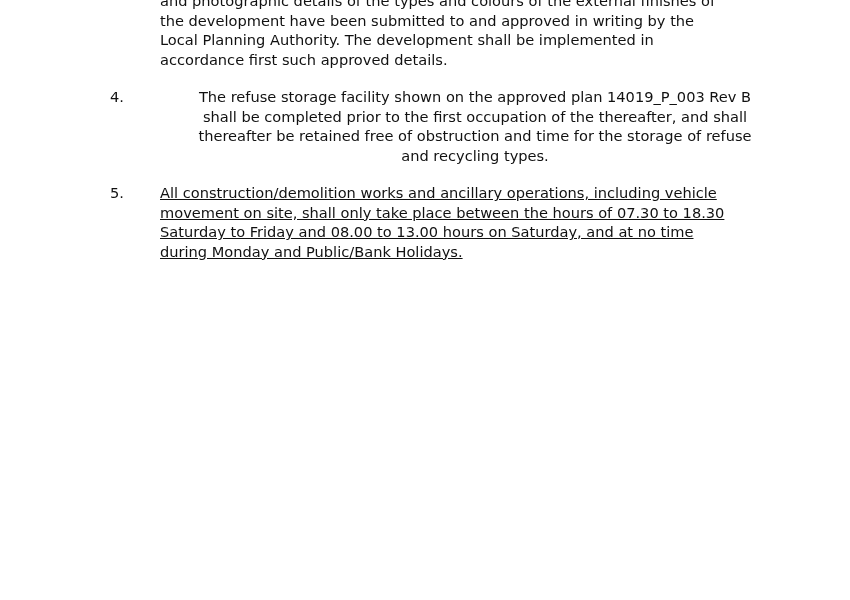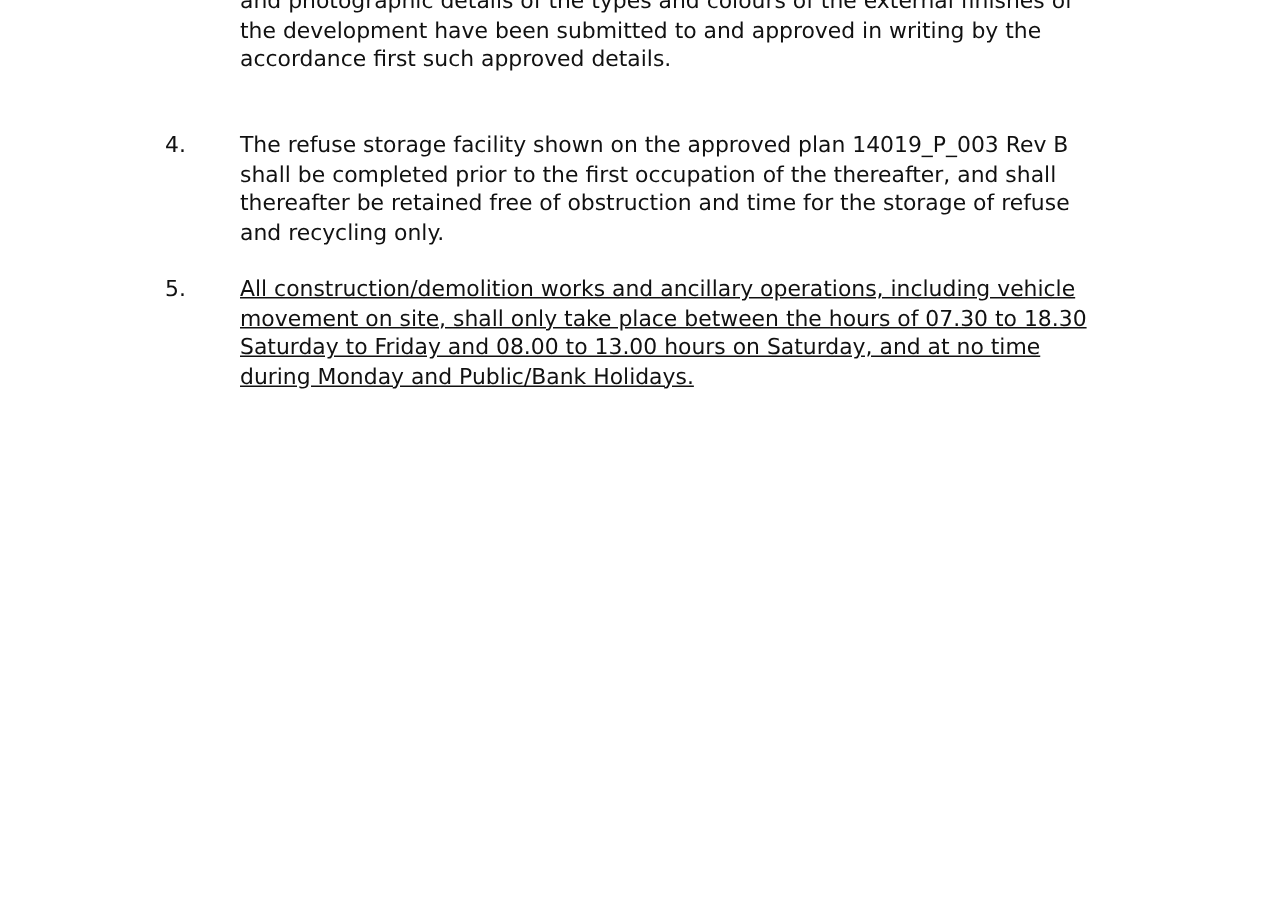--- a/index.html
+++ b/index.html
@@ -10,29 +10,30 @@
   .para .line { white-space:nowrap; display:block; }
   .num { position:absolute; left:110px; font-size:14.6px; line-height:19.5px; }
 </style>
 </head>
 <body>
 
 <div class="page">
   <div class="para" style="top:3px;">
     <span class="line">and photographic details of the types and colours of the external finishes of</span>
     <span class="line">the development have been submitted to and approved in writing by the</span>
+    <span class="line">Local Planning Authority. The development shall be implemented in</span>
     <span class="line">accordance first such approved details.</span>
   </div>
 
   <div class="num" style="top:99px;">4.</div>
-  <div class="para" style="top:99px;">
+  <div class="para" style="top:99px;text-align:center;">
     <span class="line">The refuse storage facility shown on the approved plan 14019_P_003 Rev B</span>
     <span class="line">shall be completed prior to the first occupation of the thereafter, and shall</span>
     <span class="line">thereafter be retained free of obstruction and time for the storage of refuse</span>
-    <span class="line">and recycling only.</span>
+    <span class="line">and recycling types.</span>
   </div>
 
   <div class="num" style="top:195px;">5.</div>
   <div class="para" style="top:195px;text-decoration:underline;">
     <span class="line">All construction/demolition works and ancillary operations, including vehicle</span>
     <span class="line">movement on site, shall only take place between the hours of 07.30 to 18.30</span>
     <span class="line">Saturday to Friday and 08.00 to 13.00 hours on Saturday, and at no time</span>
     <span class="line">during Monday and Public/Bank Holidays.</span>
   </div>
 </div>

